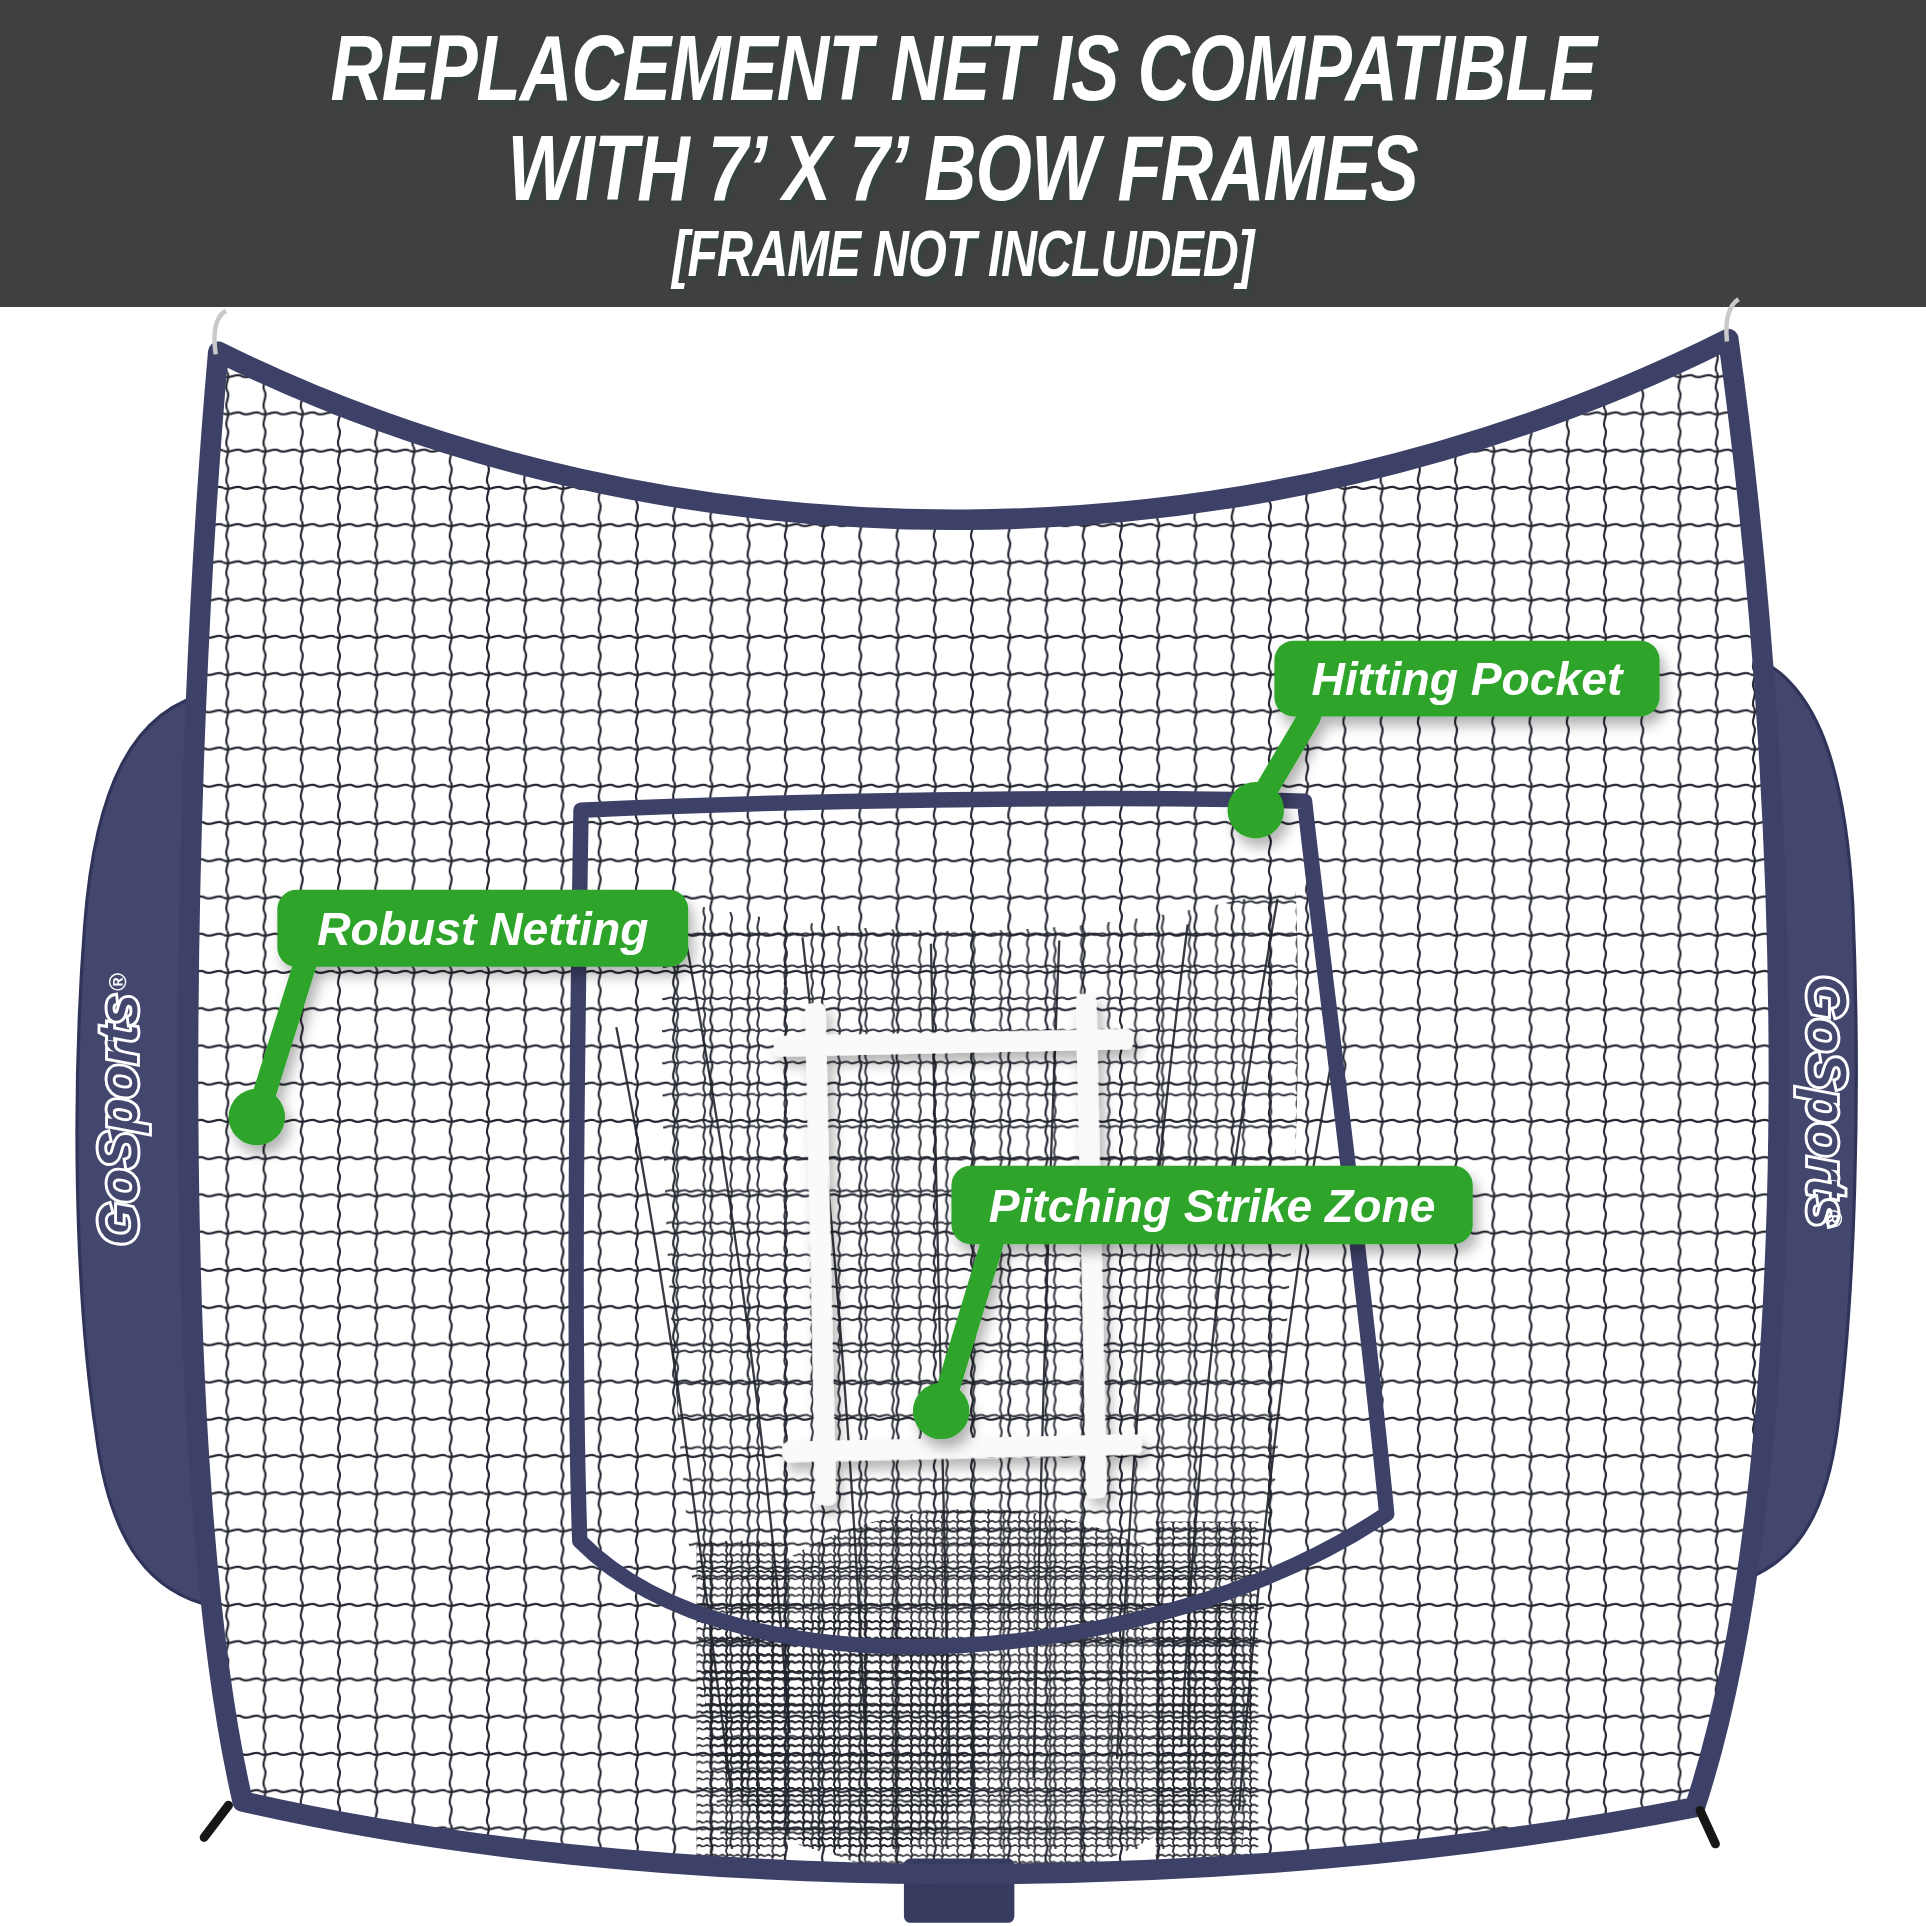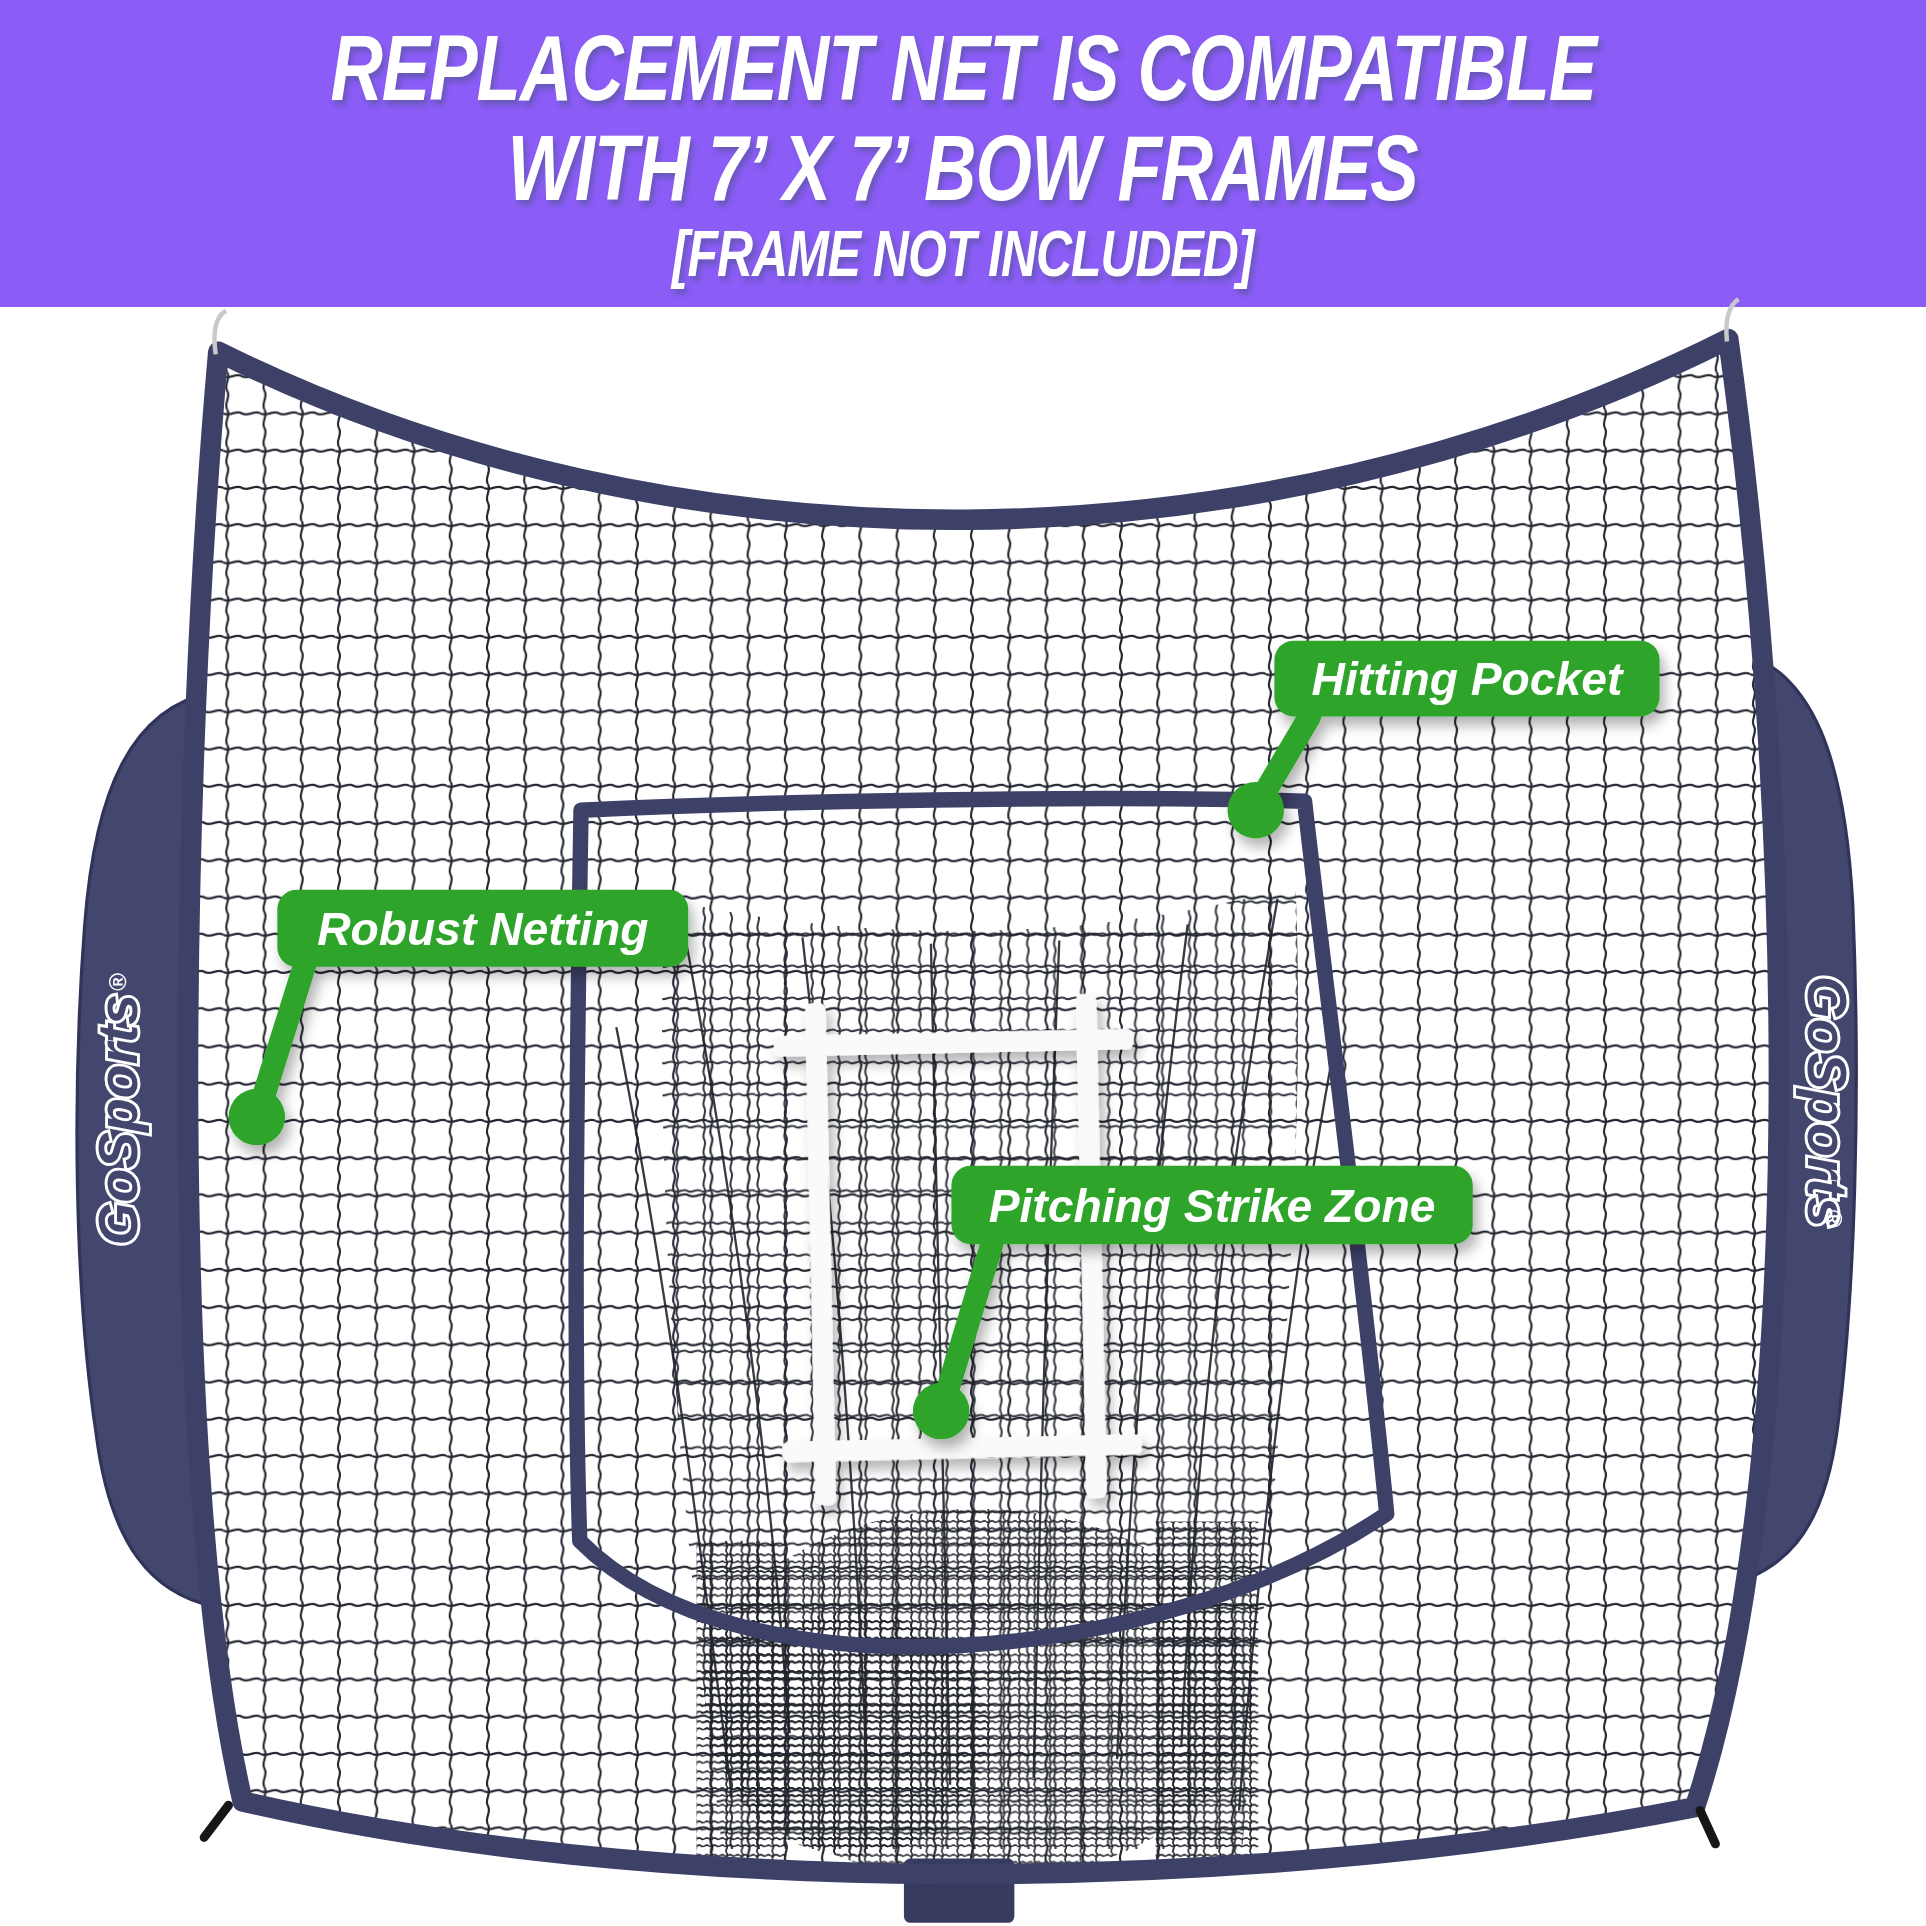--- a/index.html
+++ b/index.html
@@ -1,19 +1,19 @@
 <!DOCTYPE html>
 <html style="font-size:10.3px"><head>
 <meta charset="utf-8">
 <style>
   html,body{margin:0;padding:0;width:1926px;height:1926px;background:#ffffff;overflow:hidden;
             font-family:"Liberation Sans",sans-serif;}
   .page{position:relative;width:1926px;height:1926px;}
   
-  .header{position:absolute;left:0;top:0;width:1926px;height:307px;background:#8b5cf6;
+  .header{position:absolute;left:0;top:0;width:1926px;height:307px;background:#404040;
           display:flex;flex-direction:column;align-items:center;justify-content:center;gap:3.9px;}
   .h-line{font-style:italic;font-weight:bold;color:#ffffff;white-space:nowrap;text-align:center;
           transform:scaleX(0.78);transform-origin:50% 50%;line-height:1.04;letter-spacing:-1.3px;
           text-shadow:3.9px 5.1px 6.4px rgba(30,80,55,0.30);}
   .h1,.h2{font-size:93px;}
   .h3{font-size:64px;}
   
   .art{position:absolute;left:0;top:0;width:1926px;height:1926px;}
   svg text{font-family:"Liberation Sans",sans-serif;}
   .callout-text{font-style:italic;font-weight:bold;fill:#ffffff;}

